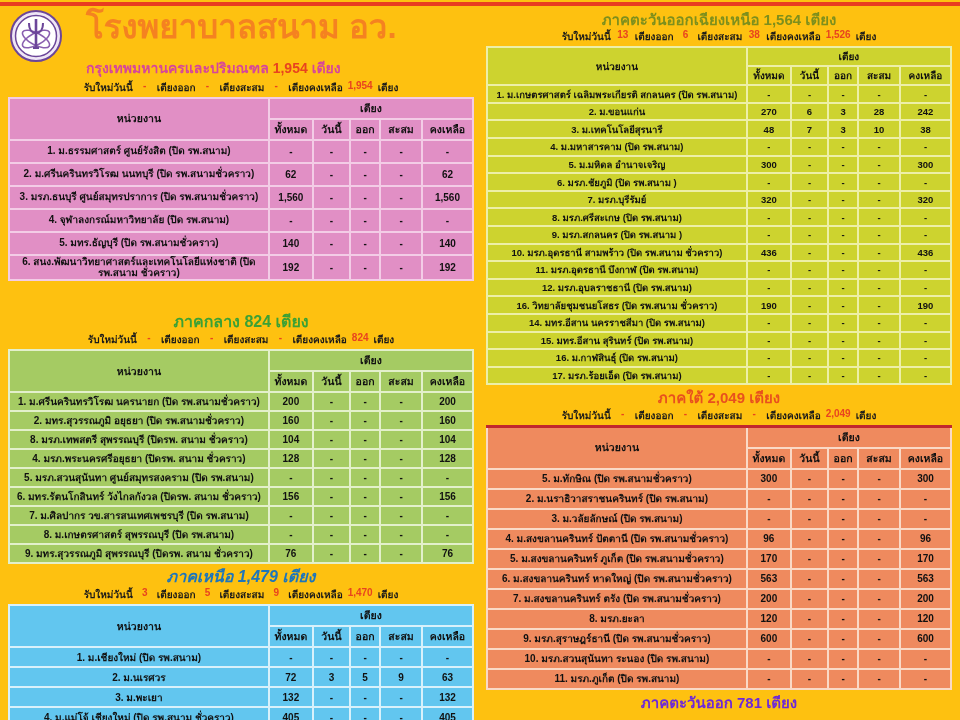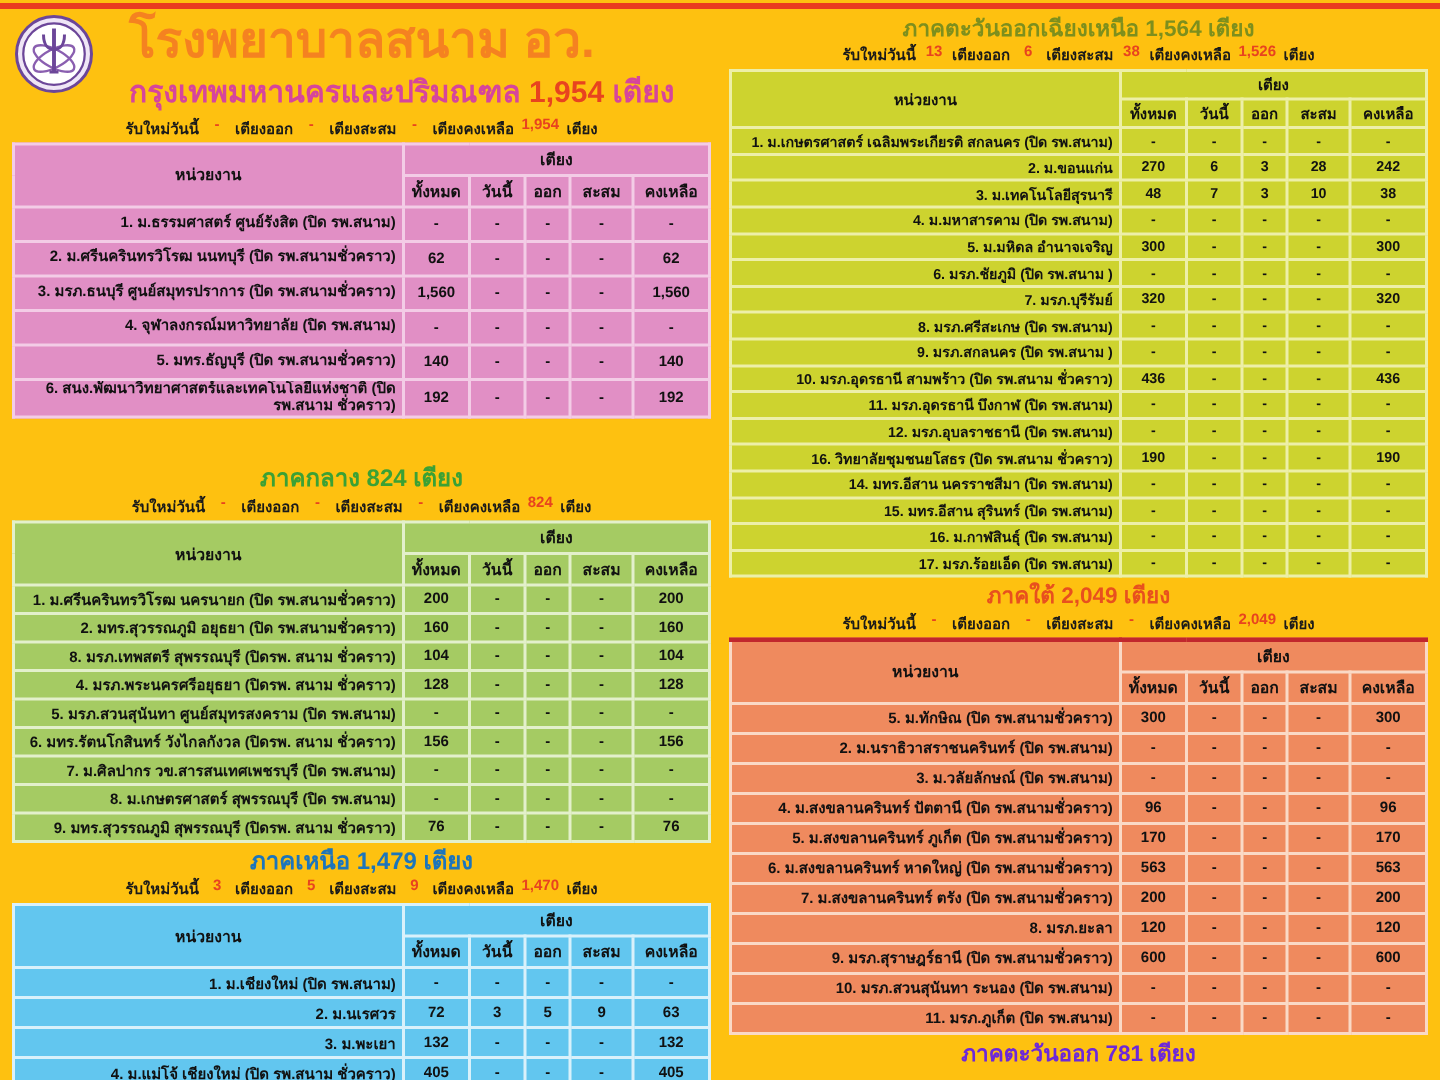--- a/index.html
+++ b/index.html
@@ -5,36 +5,36 @@
   html,body{margin:0;padding:0}
   body{width:960px;height:720px;background:#FEC110;overflow:hidden;
        font-family:"Liberation Sans","DejaVu Sans",sans-serif;color:#111}
   .topbar{height:4px;background:#E93C20;margin-top:2px}
   .cols{display:flex;gap:12px;padding:2px 8px 0 8px}
   .col{flex:1;min-width:0}
 
   .header{display:flex;align-items:flex-start;gap:24px;margin:2px 0 0 2px}
   .logo svg{width:52px;height:52px;display:block}
   .main-title{color:#F58220;font-size:33px;font-weight:800;line-height:1.02;letter-spacing:0}
-  .sub-title{color:#D6459C;font-size:20px;font-weight:800;margin-top:1px}
+  .sub-title{color:#D6459C;font-size:14px;font-weight:800;margin-top:13px}
   .sub-title .num{color:#E8431F}
 
   .stats{display:flex;justify-content:center;align-items:baseline;
          font-weight:700;font-size:10px;color:#1a1a1a;padding:1px 6px 2px 6px;white-space:nowrap}
   .stats .grp{display:flex;gap:5px}
   .stats .val{color:#E8431F;min-width:14px;text-align:center}
 
   .sec-title{text-align:center;font-weight:800;font-size:16px;margin-top:3px;line-height:1.15}
   .col.right .sec-title{font-size:15px}
 
   section table{width:100%;border-collapse:collapse;table-layout:fixed;background:var(--bg)}
   section th,section td{border:2px solid var(--bd);font-weight:700;color:#111;
        overflow:hidden;white-space:nowrap;vertical-align:middle}
   section th{font-size:10.5px;padding:1px 2px;text-align:center}
-  section td.org{text-align:right;padding:0 4px;font-size:10px}
+  section td.org{text-align:center;padding:0 4px;font-size:10px}
   section td.val{text-align:center;font-size:10px}
 
   .sec-0 tbody td{height:19px}
   .sec-0 td.org{white-space:normal;line-height:1.15}
   .sec-1 tbody td{height:15px}
   .sec-2 tbody td{height:16px}
   .sec-3 tbody td{height:13.6px}
   .sec-3 td.org,.sec-3 td.val{font-size:9.5px}
   .sec-3 th{font-size:10px}
   .sec-4 tbody td{height:16px}
@@ -290,21 +290,21 @@
               <td class="val">-</td>
               <td class="val">-</td>
               <td class="val">-</td>
               <td class="val">76</td>
             </tr>
           </tbody>
         </table>
     </section>
 
     <section class="sec-2" style="--bg: #62C6EF; --bd: #D8F1FB;">
-      <div class="sec-title" style="color: rgb(28, 117, 188);">
+      <div class="sec-title" style="color: rgb(28, 117, 188); font-style: italic;">
         <span>ภาคเหนือ</span>
         <span>1,479</span>
         <span>เตียง</span>
       </div>
       <div class="stats">
           <span class="grp">
             <span>รับใหม่วันนี้</span>
             <span class="val">3</span>
             <span>เตียง</span>
           </span>

